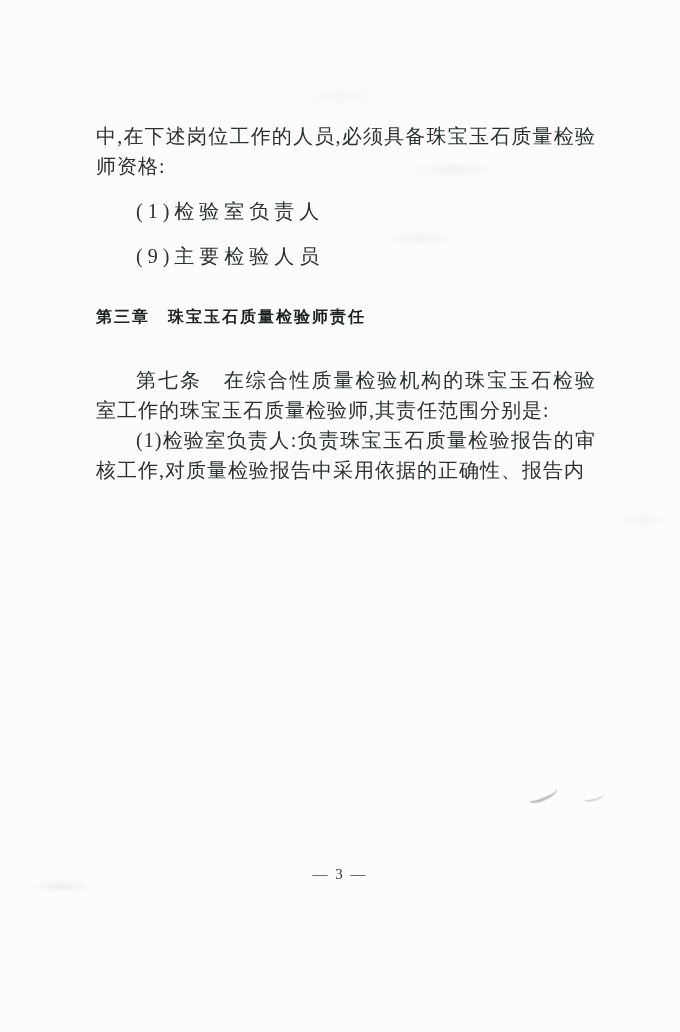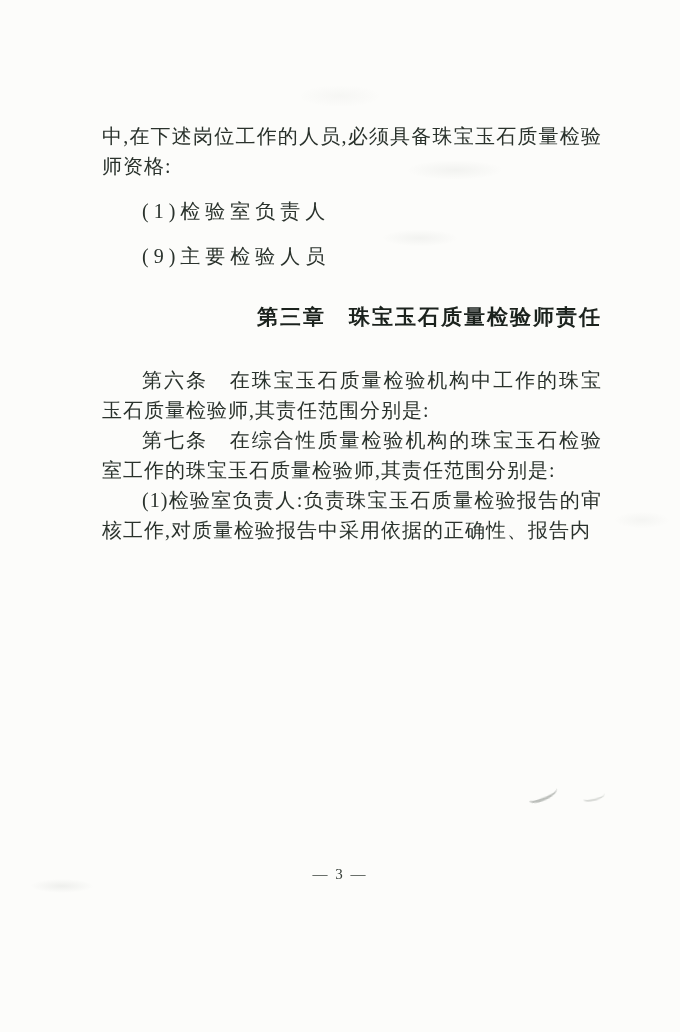--- a/index.html
+++ b/index.html
@@ -18,43 +18,43 @@
       radial-gradient(ellipse 70px 14px at 455px 170px, rgba(60,70,60,0.05), transparent 70%),
       radial-gradient(ellipse 55px 12px at 420px 238px, rgba(60,70,60,0.05), transparent 70%),
       radial-gradient(ellipse 60px 16px at 340px 96px,  rgba(60,70,60,0.03), transparent 70%),
       radial-gradient(ellipse 45px 10px at 62px 886px,  rgba(60,70,60,0.07), transparent 70%),
       radial-gradient(ellipse 40px 12px at 642px 520px, rgba(60,70,60,0.04), transparent 70%);
     font-family: "Liberation Serif", "DejaVu Serif", serif;
     color: #2a322c;
   }
   .text-block {
     position: absolute;
-    left: 102px;
+    left: 96px;
     top: 121px;
     width: 500px;
   }
   p.para {
     margin: 0;
     font-size: 20px;
     line-height: 30px;
     letter-spacing: 1px;
     text-align: justify;
     word-break: break-all;
     color: #2a322c;
   }
   p.para.indented { text-indent: 2em; }
   p.para.list-line { letter-spacing: 5px; margin-top: 15px; }
   h2.chapter-heading {
     margin: 30px 0 32px 0;
     font-family: "Liberation Sans", "DejaVu Sans", sans-serif;
     font-weight: bold;
-    font-size: 21px;
+    font-size: 16px;
     line-height: 32px;
     letter-spacing: 2px;
-    text-align: right;
+    text-align: left;
     color: #1b221d;
   }
   .page-number {
     position: absolute;
     top: 866px;
     left: 0;
     width: 680px;
     text-align: center;
     font-size: 15px;
     line-height: 16px;
@@ -88,21 +88,20 @@
   <div class="text-block">
 
     <p class="para">中,在下述岗位工作的人员,必须具备珠宝玉石质量检验师资格:</p>
 
     <p class="para indented list-line">(1)检验室负责人</p>
 
     <p class="para indented list-line">(9)主要检验人员</p>
 
     <h2 class="chapter-heading">第三章　珠宝玉石质量检验师责任</h2>
 
-    <p class="para indented">第六条　在珠宝玉石质量检验机构中工作的珠宝玉石质量检验师,其责任范围分别是:</p>
 
 
 
 
     <p class="para indented">第七条　在综合性质量检验机构的珠宝玉石检验室工作的珠宝玉石质量检验师,其责任范围分别是:</p>
 
     <p class="para indented">(1)检验室负责人:负责珠宝玉石质量检验报告的审核工作,对质量检验报告中采用依据的正确性、报告内</p>
 
   </div>
 

